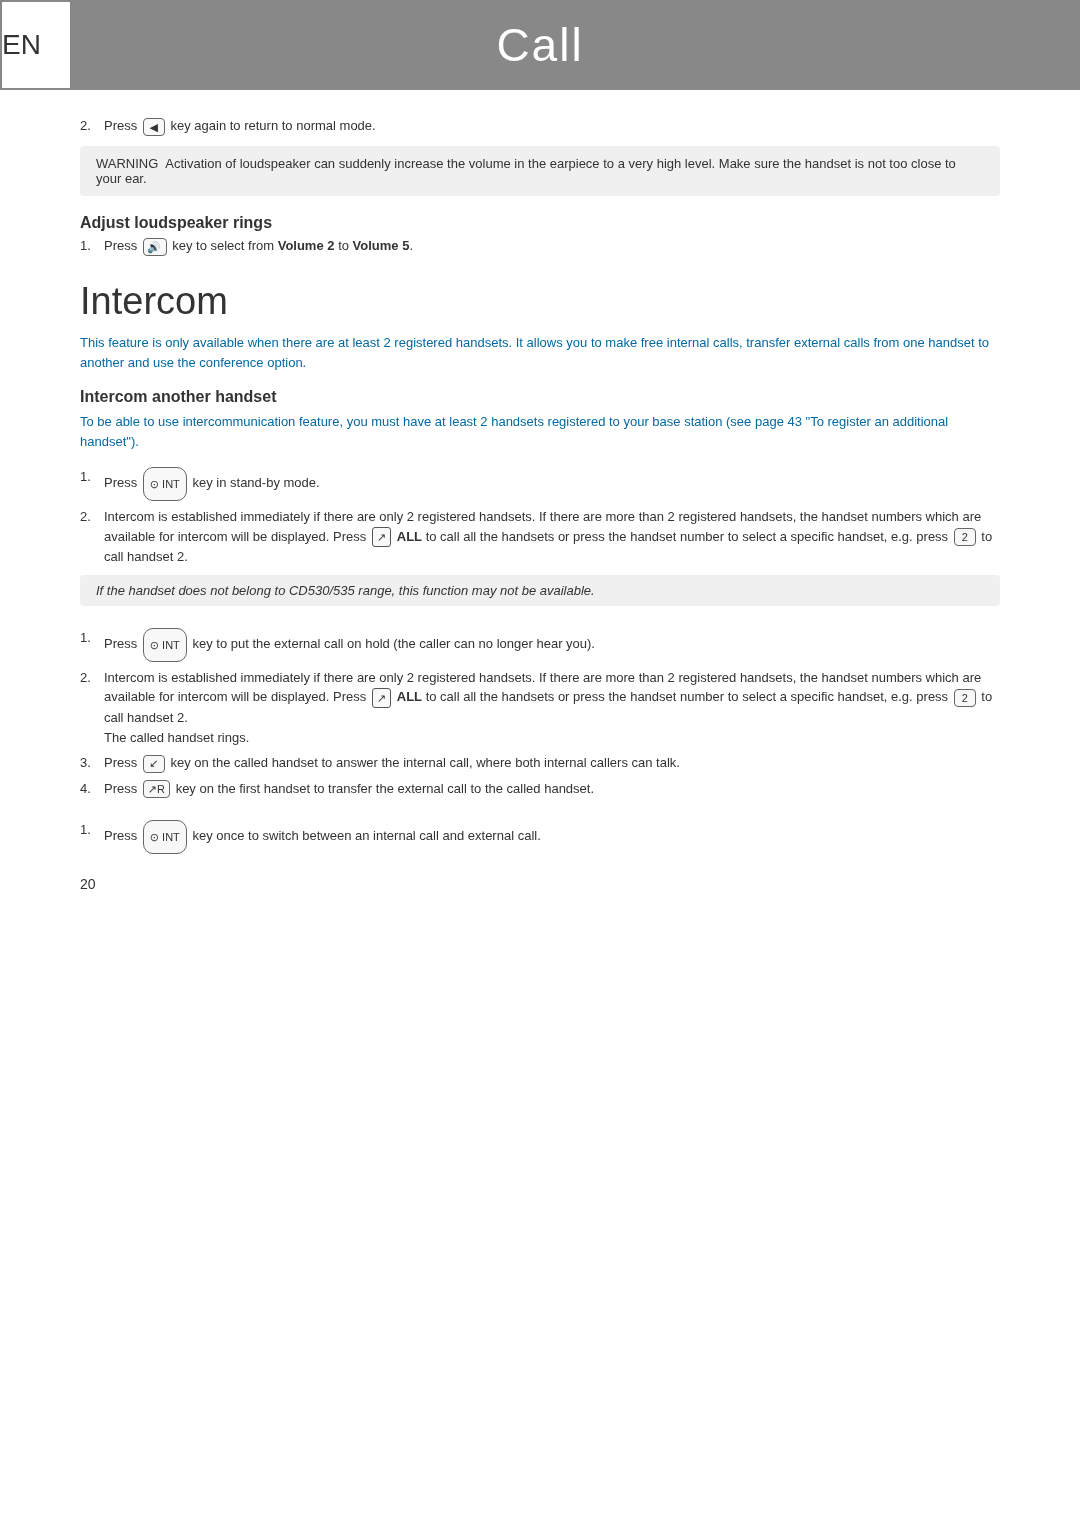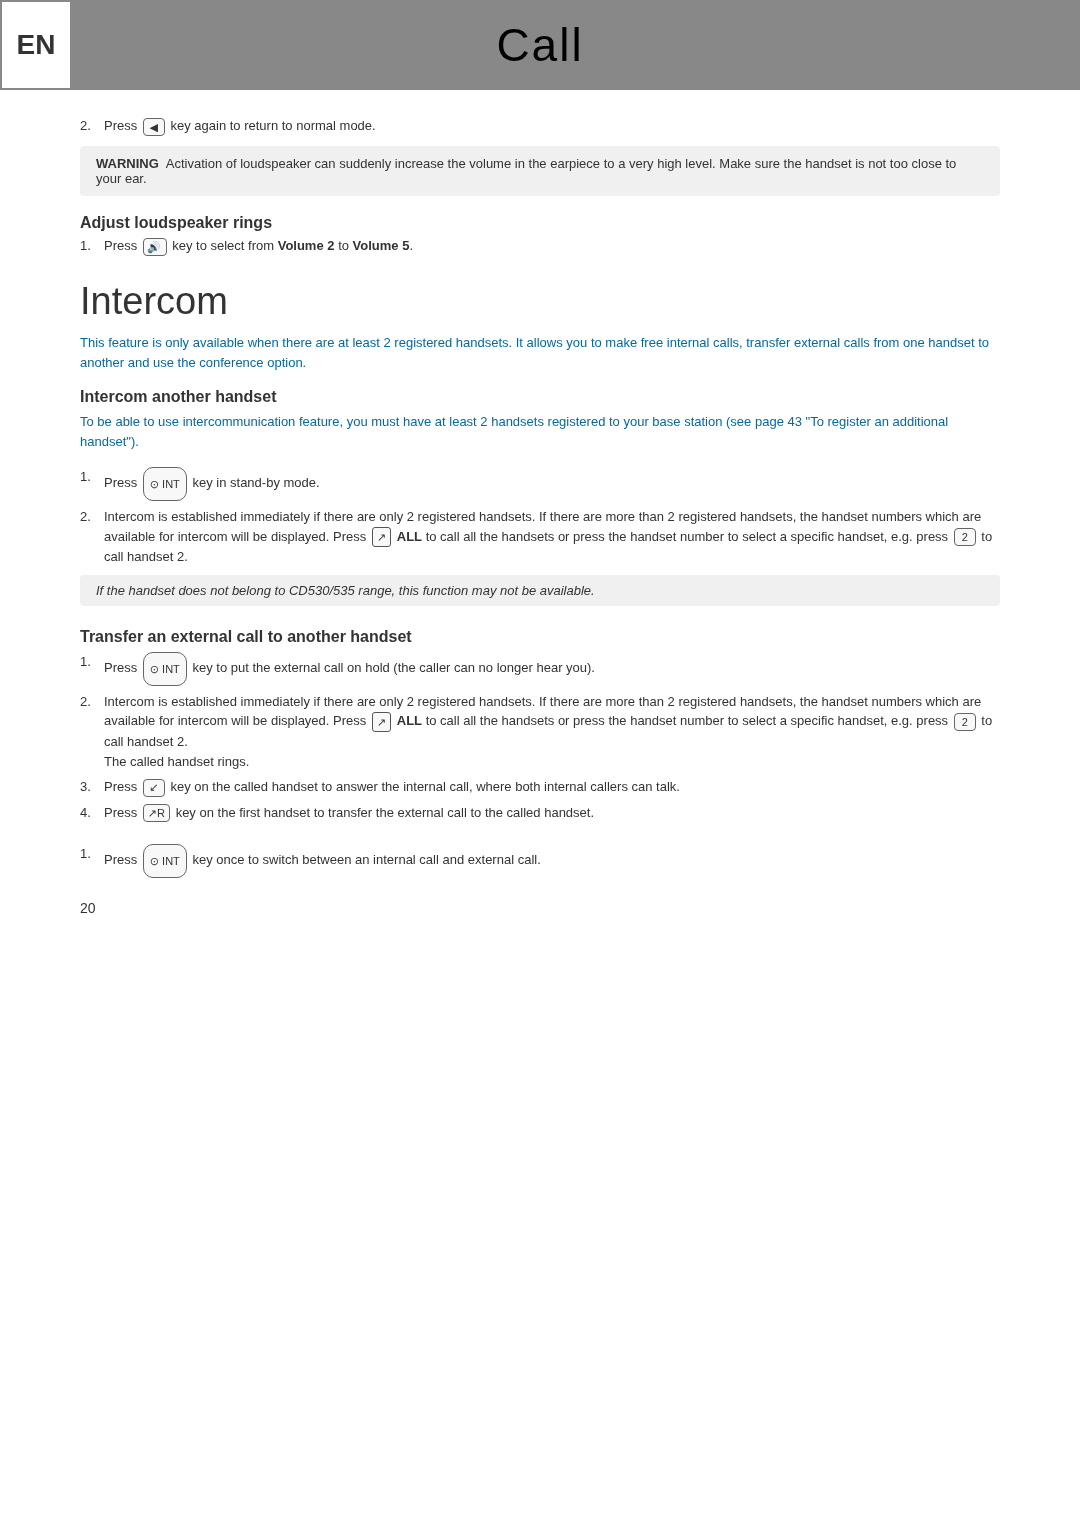--- a/index.html
+++ b/index.html
@@ -24,29 +24,29 @@
     .en-badge {
       position: absolute;
       left: 0;
       top: 0;
       background: #fff;
       border: 2px solid #888;
       width: 72px;
       height: 90px;
       display: flex;
       align-items: center;
-      justify-content: center;
+      justify-content: flex-start;
       font-size: 28px;
-      font-weight: bold;
+      font-weight: normal;
       color: #333;
     }
 
     .header-title {
       font-size: 46px;
-      color: #000000;
+      color: #ffffff;
       font-weight: 300;
       letter-spacing: 2px;
     }
 
     .content {
       padding: 28px 80px 60px 80px;
     }
 
     .section-step {
       margin-bottom: 8px;
@@ -64,21 +64,21 @@
     .warning-box {
       background: #f0f0f0;
       border-radius: 4px;
       padding: 10px 16px;
       margin: 10px 0 18px 0;
       font-size: 13px;
       color: #333;
     }
 
     .warning-label {
-      font-weight: bold;
+      font-weight: normal;
       margin-right: 4px;
     }
 
     .subsection-title {
       font-size: 16px;
       font-weight: bold;
       color: #333;
       margin-bottom: 6px;
       margin-top: 2px;
     }
@@ -250,21 +250,20 @@
             to call handset 2.
           </span>
         </li>
       </ul>
       <div class="info-box">
         <span>If the handset does not belong to CD530/535 range, this function may not be available.</span>
       </div>
     </div>
 
     <div class="section-block">
-      <div class="subsection-title">Transfer an external call to another handset</div>
       <ul class="steps-list">
         <li>
           <span class="step-num">1.</span>
           <span>
             Press <span class="icon-key-round">⊙ INT</span> key to put the external call on hold (the caller can no longer hear you).
           </span>
         </li>
         <li>
           <span class="step-num">2.</span>
           <span>

